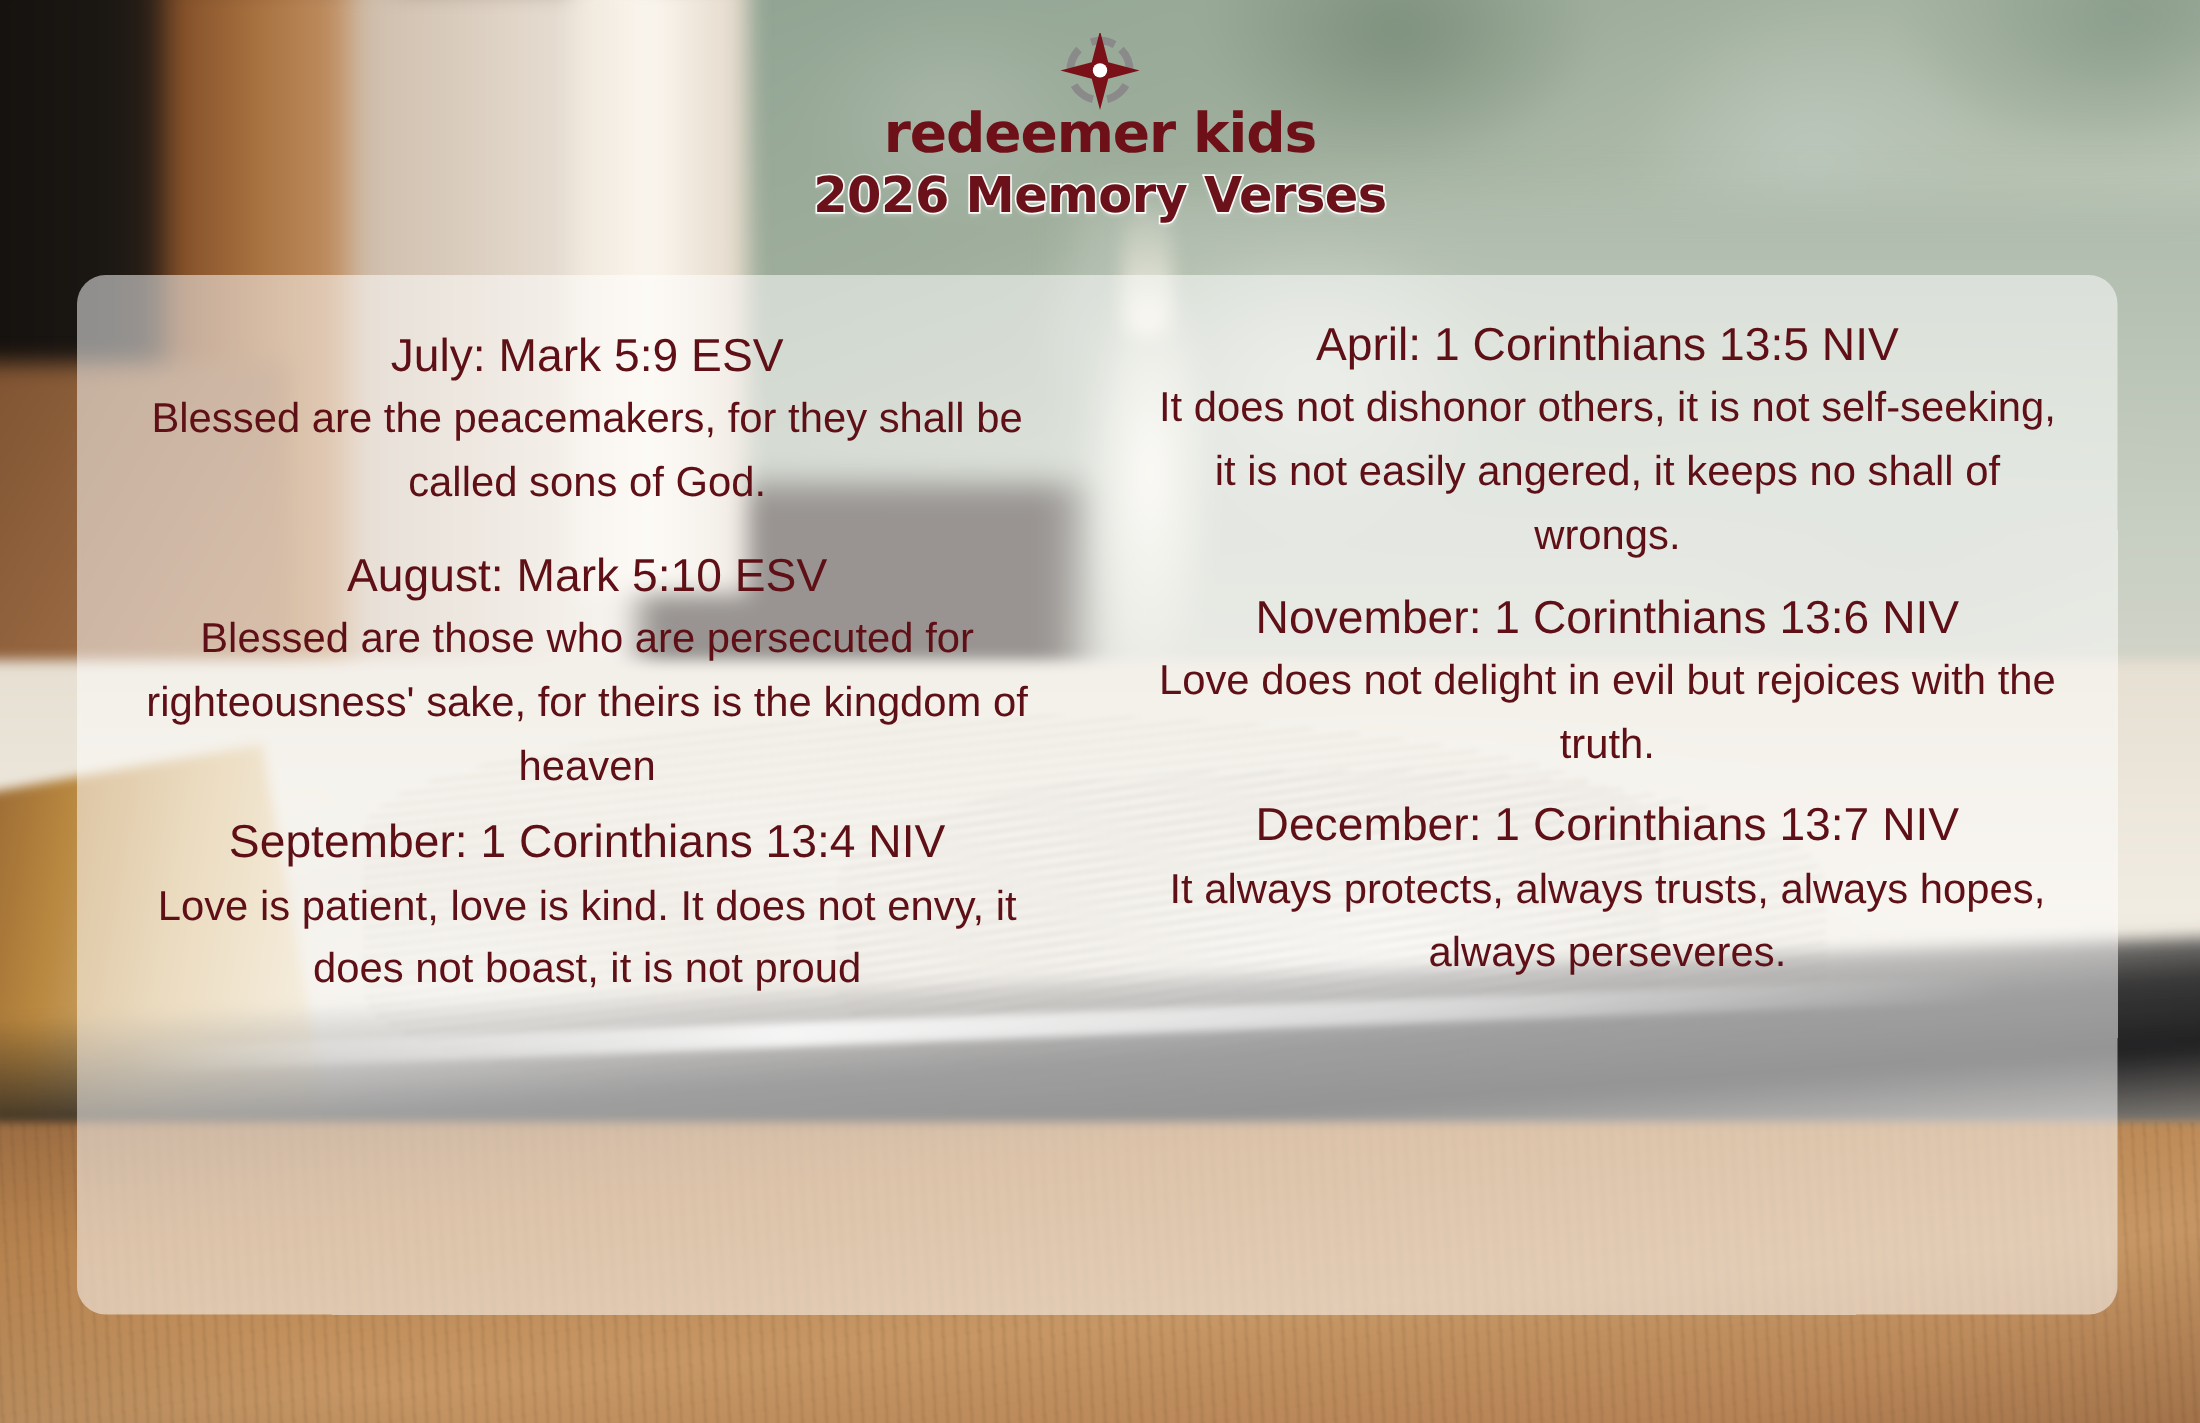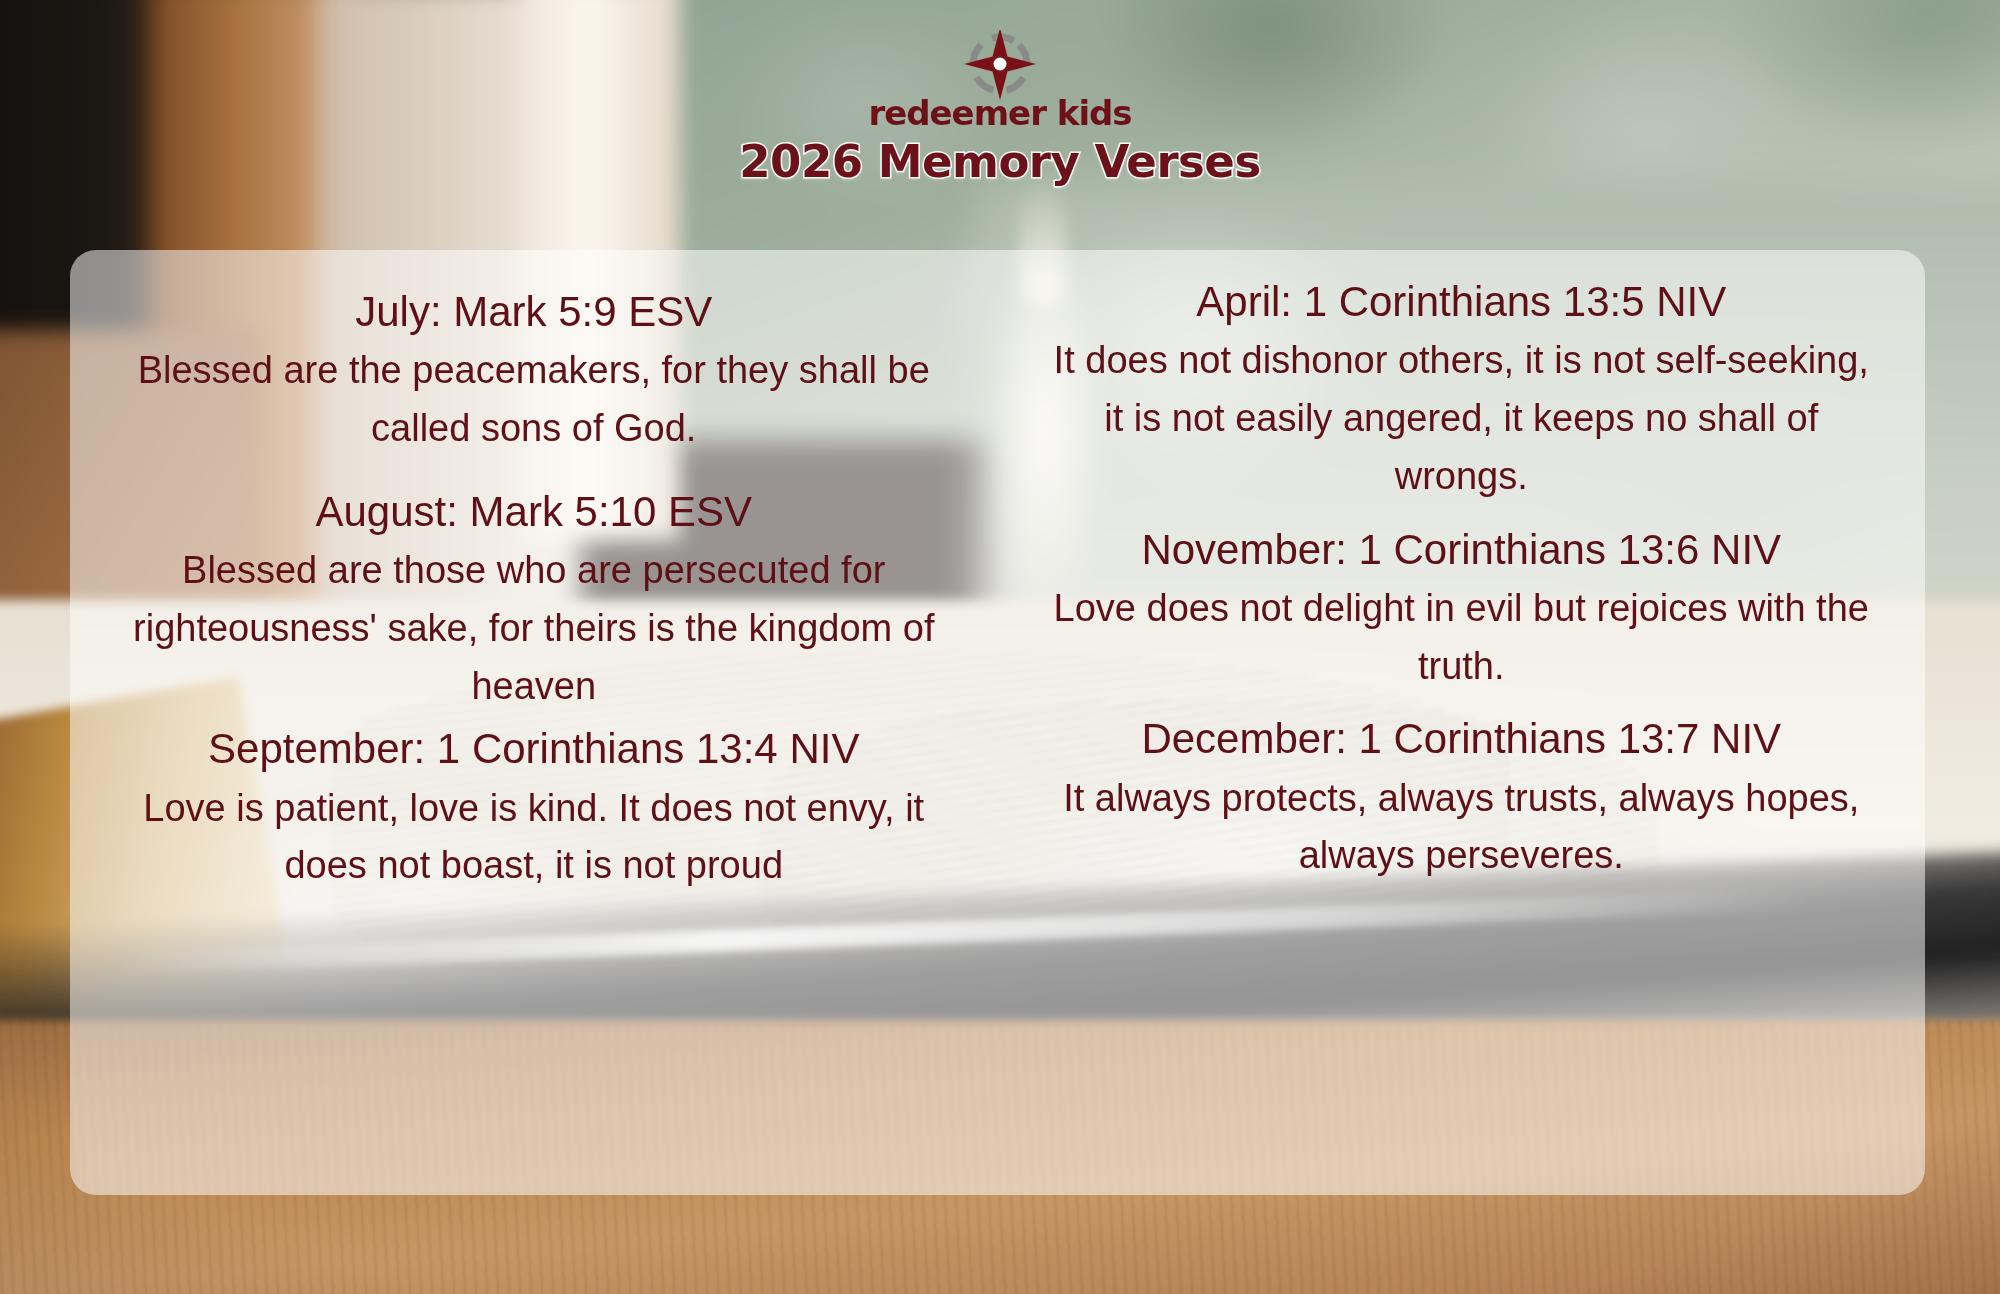--- a/index.html
+++ b/index.html
@@ -170,21 +170,21 @@
   .logo-wrap {
     display: inline-block;
     line-height: 0;
   }
   .logo-mark { display: block; margin: 0 auto; }
   .logo-word {
     display: block;
     margin-top: -6px;
     font-family: "DejaVu Sans", sans-serif;
     font-weight: 700;
-    font-size: 34px;
+    font-size: 50px;
     letter-spacing: -1px;
     color: #6e1017;
     line-height: 1;
   }
   .title {
     margin-top: 8px;
     font-family: "DejaVu Sans", sans-serif;
     font-weight: 700;
     font-size: 45px;
     line-height: 1.05;
@@ -225,21 +225,21 @@
   .col-left  { padding-top: 34px; }
   .col-right { padding-top: 24px; }
 
   .verse { margin-bottom: 10px; }
   .verse-ref {
     font-family: "Liberation Sans", sans-serif;
     font-weight: 400;
     font-size: 42px;
     line-height: 1.34;
     color: #5e1016;
-    margin: 0 0 2px 0;
+    margin: 11px 0 2px 0;
   }
   .verse-text {
     font-family: "Liberation Sans", sans-serif;
     font-weight: 400;
     font-size: 38px;
     line-height: 1.52;
     color: #5e1016;
     margin: 0;
   }
   .col-left .verse:nth-child(1)  { margin-bottom: 26px; }

